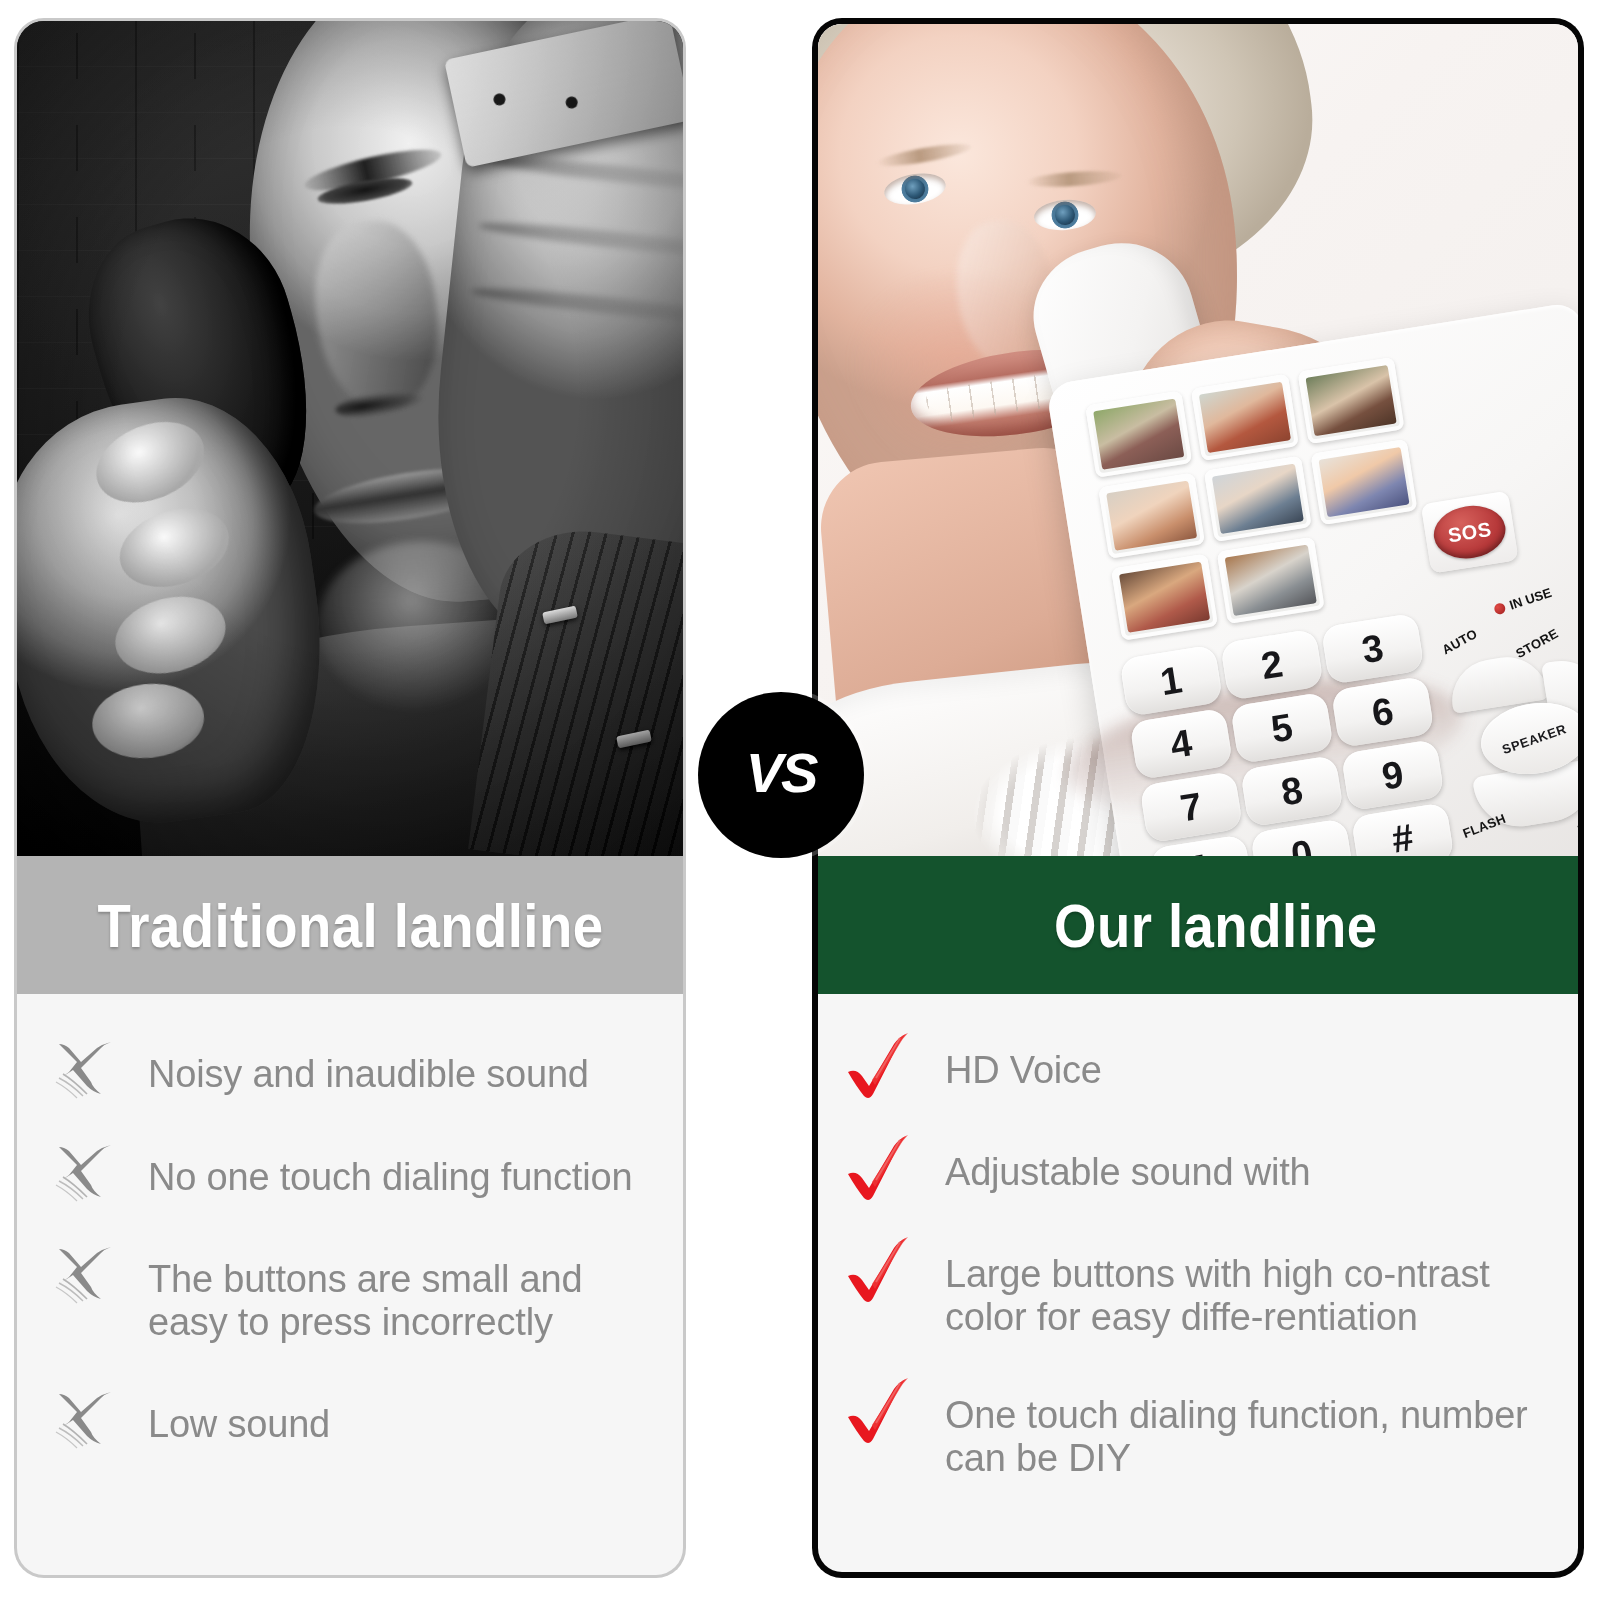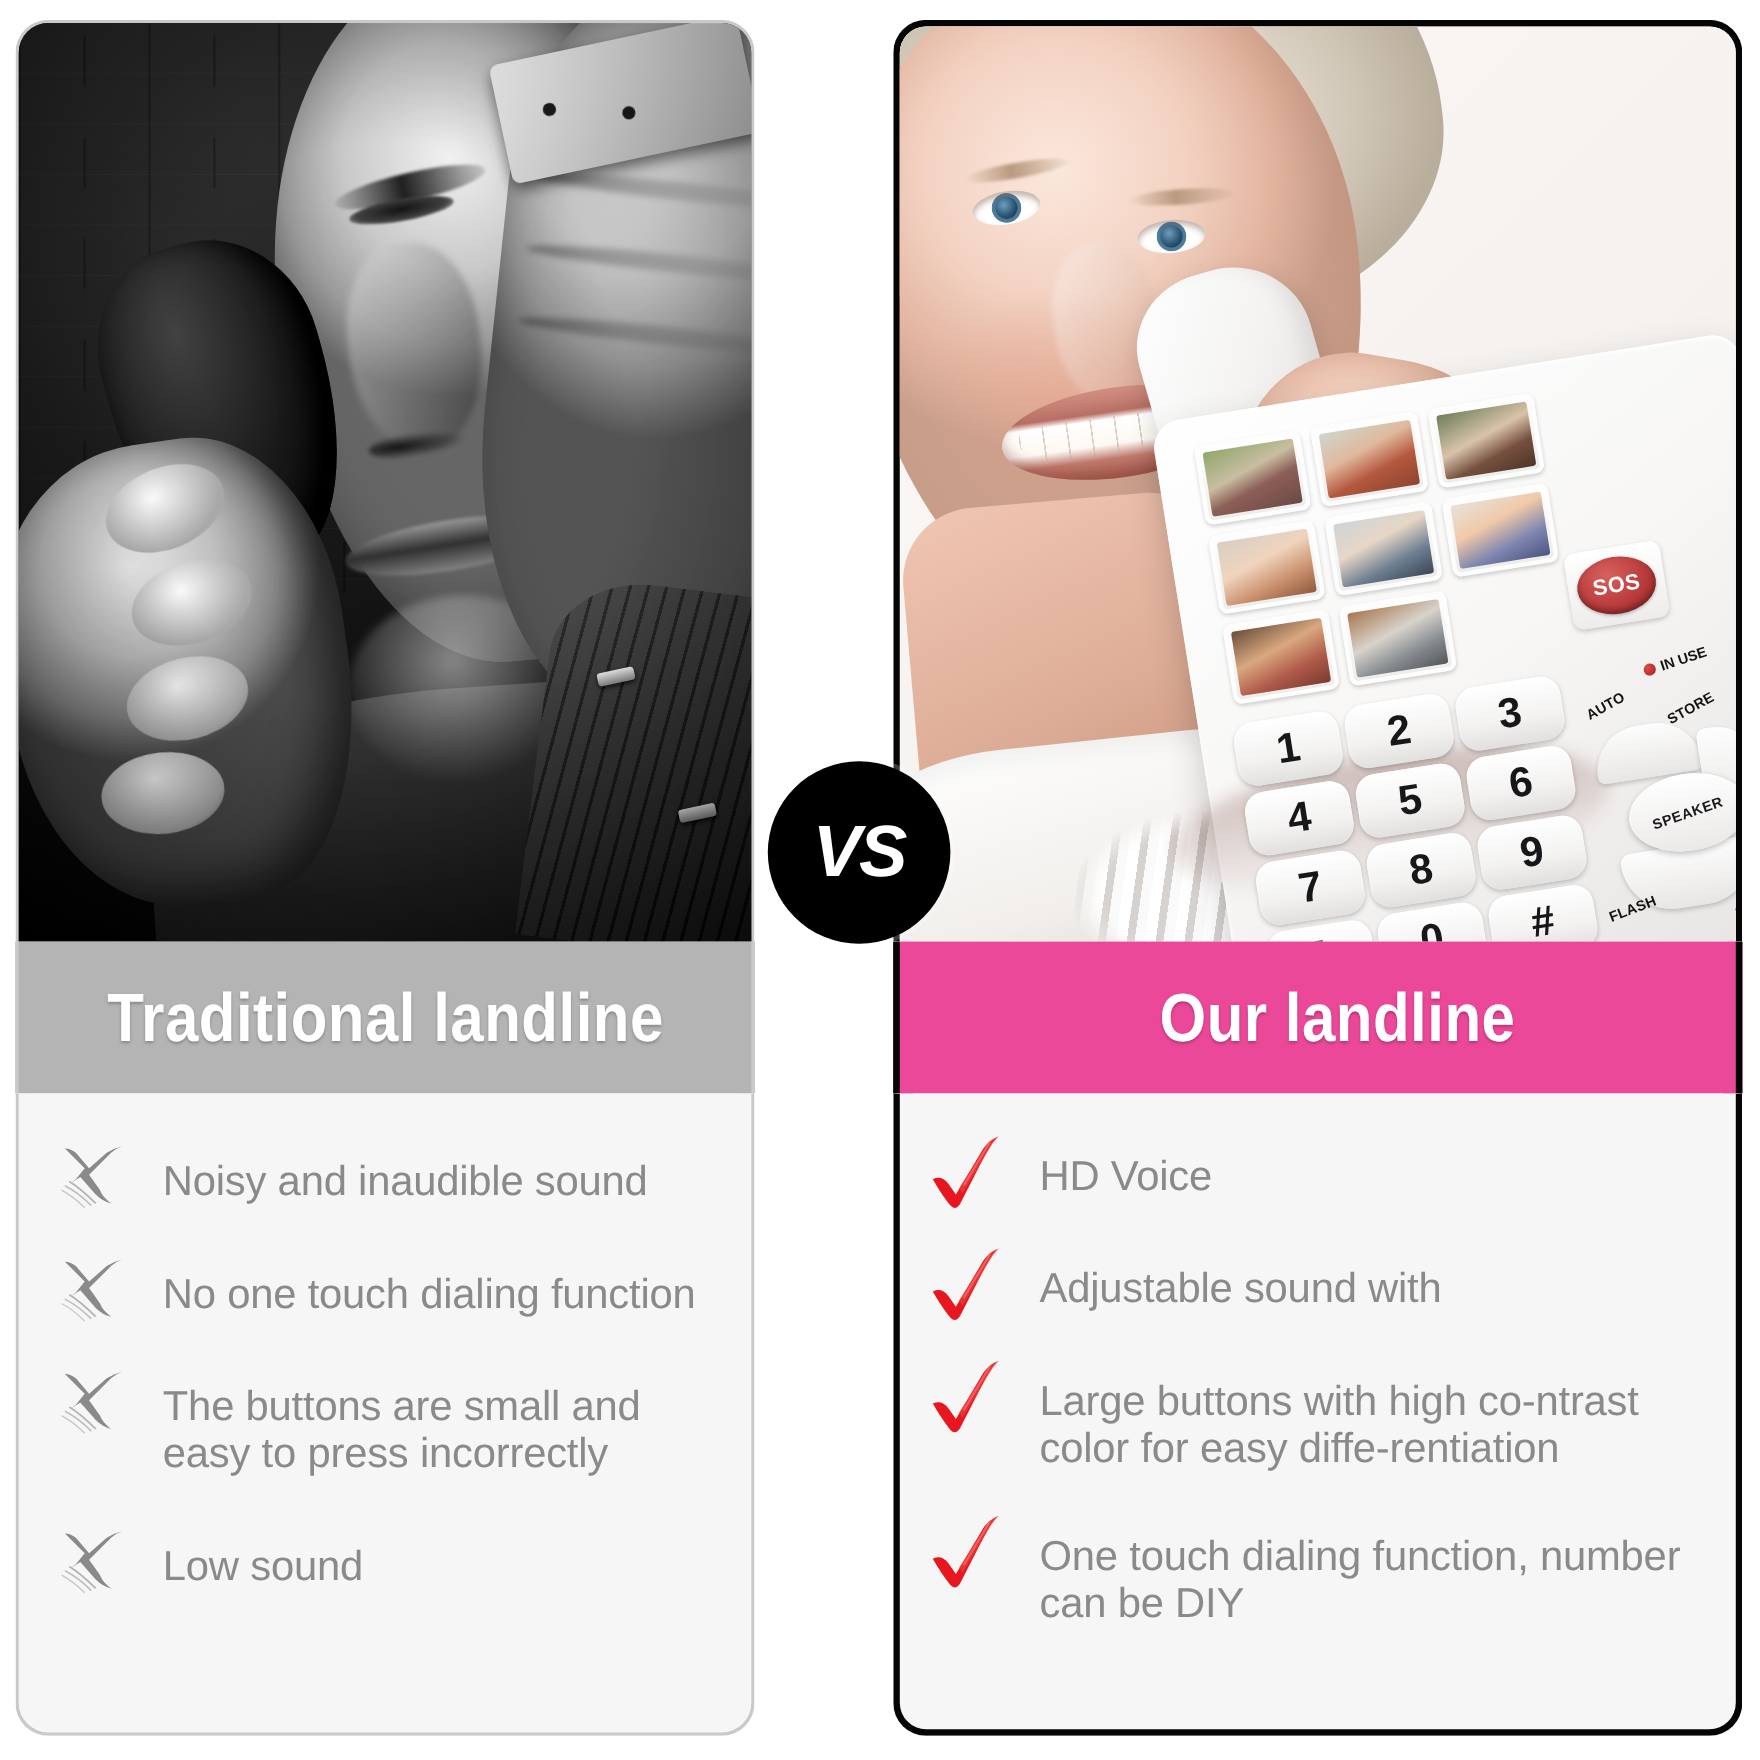--- a/index.html
+++ b/index.html
@@ -574,21 +574,21 @@
     align-items: center;
     justify-content: center;
     z-index: 40;
     box-shadow: 0 0 0 4px rgba(255,255,255,.22);
   }
   .vs-badge span {
     color: #ffffff;
     font-family: "Liberation Sans", sans-serif;
     font-weight: bold;
     font-style: italic;
-    font-size: 66px;
+    font-size: 56px;
     letter-spacing: -2px;
     line-height: 1;
     transform: translateY(-2px);
   }
 
   
   .bar {
     position: absolute;
     left: 0;
     top: 838px;
@@ -598,21 +598,21 @@
     align-items: center;
     justify-content: center;
     box-sizing: border-box;
   }
   .panel-left .bar {
     background: #b4b4b4;
     border-left: 3px solid #c9c9c9;
     border-right: 3px solid #c9c9c9;
   }
   .panel-right .bar {
-    background: #ec4899;
+    background: #14532d;
     border-left: 6px solid #050505;
     border-right: 6px solid #050505;
     padding-left: 36px;
   }
   .bar h2 {
     margin: 0;
     color: #ffffff;
     font-family: "Liberation Sans", sans-serif;
     font-weight: bold;
     font-size: 63px;

